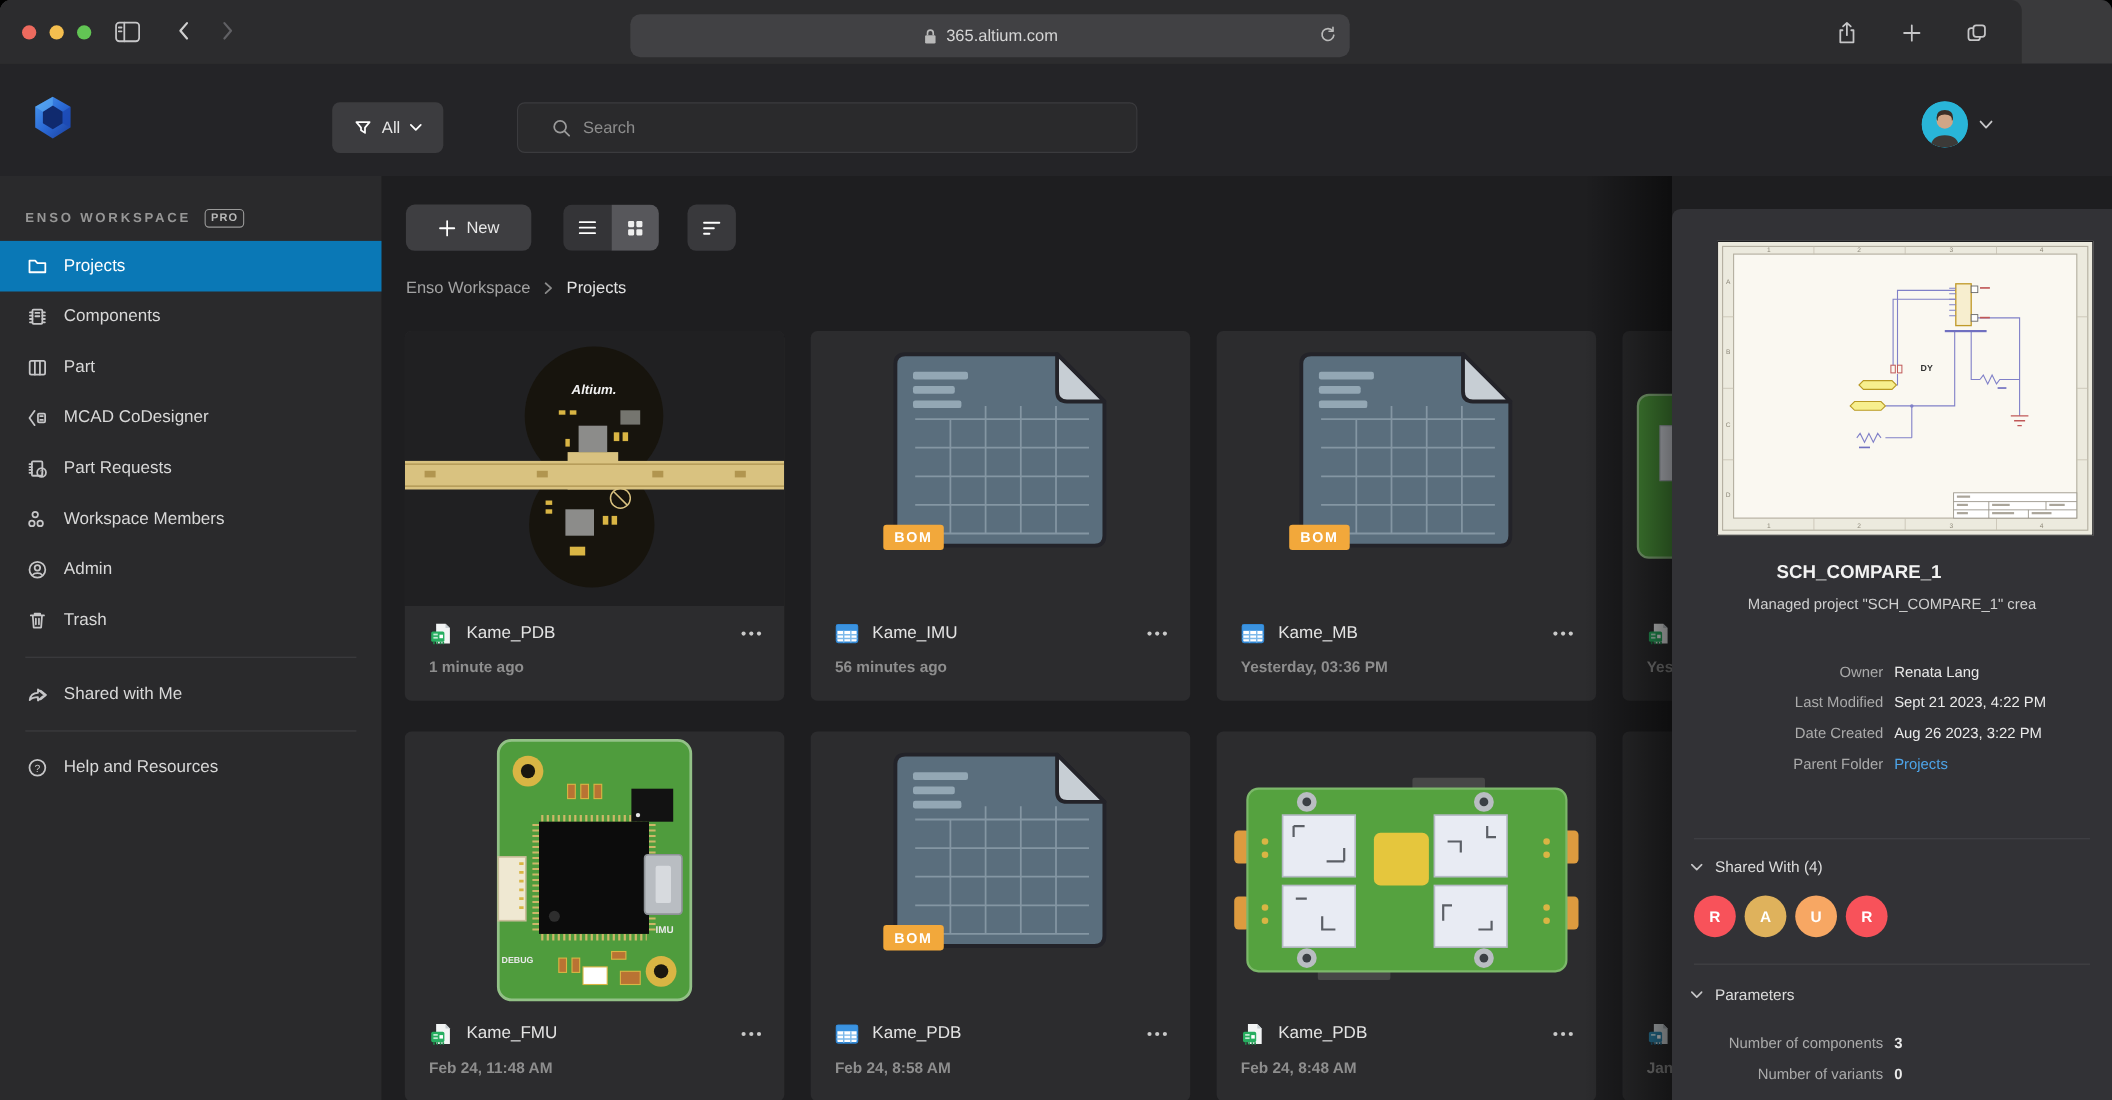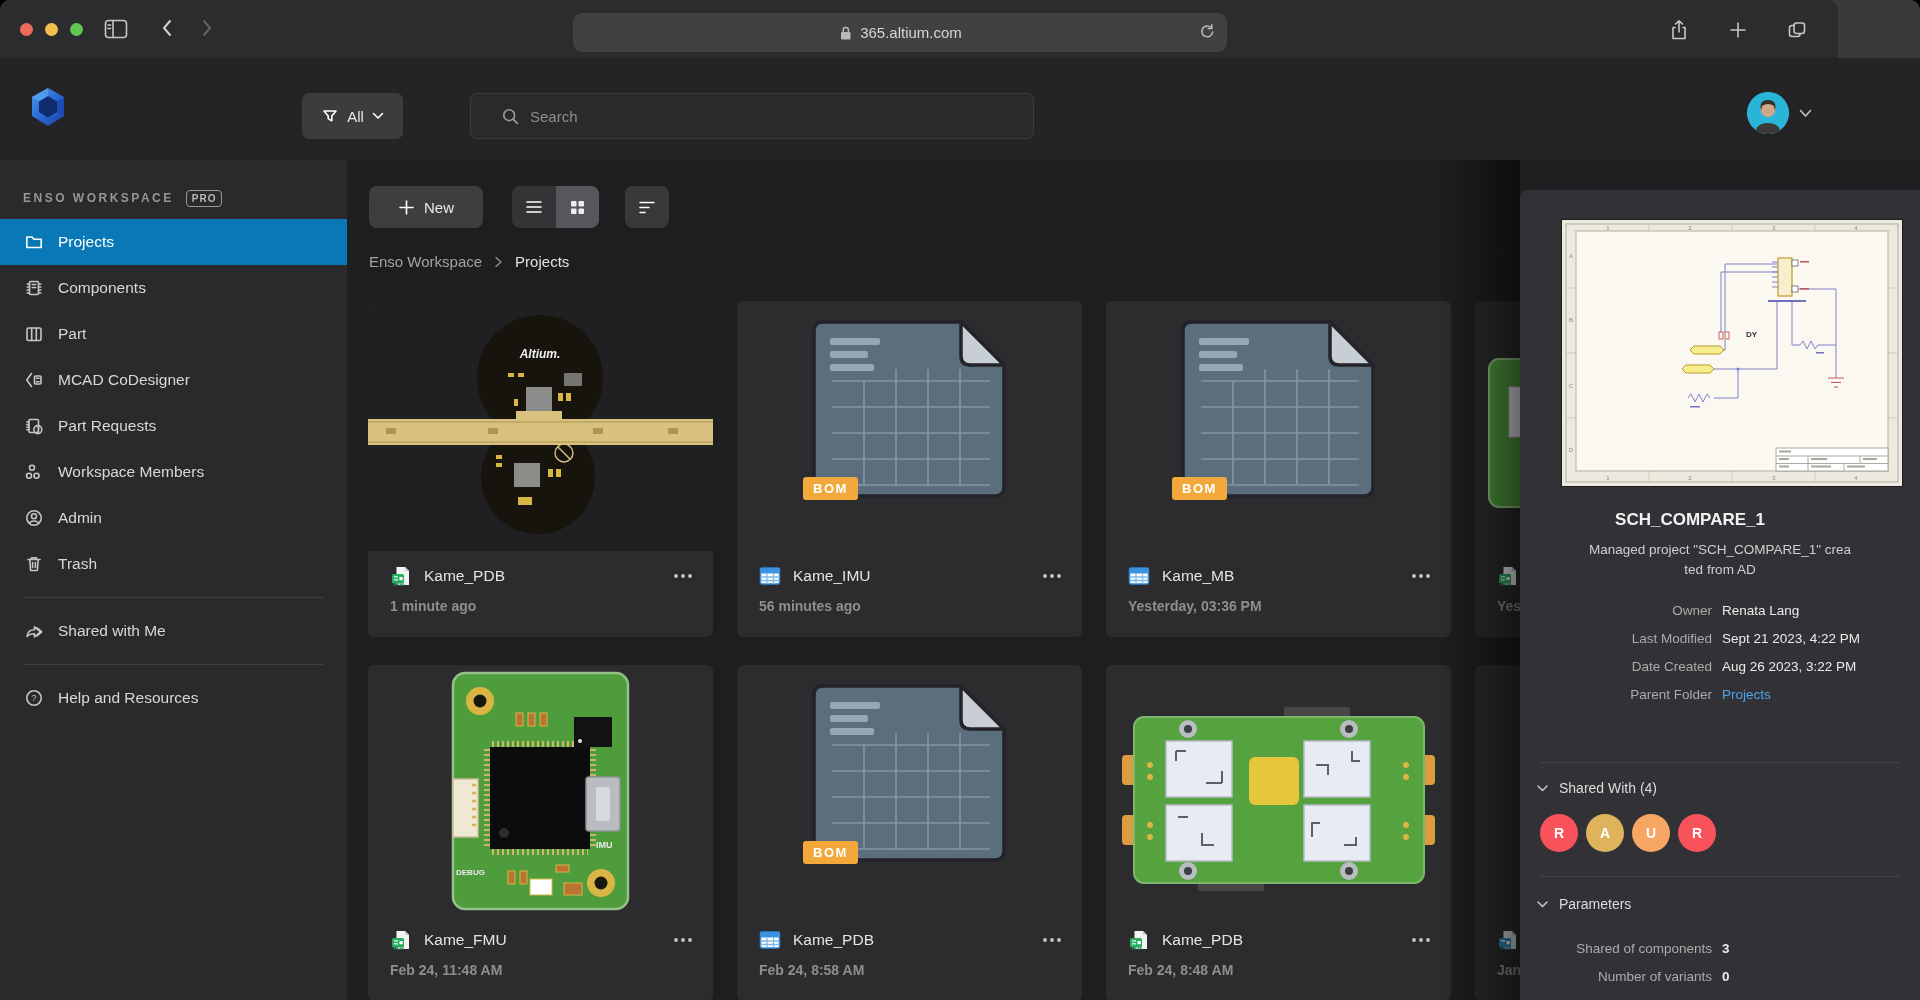--- a/index.html
+++ b/index.html
@@ -765,21 +765,20 @@
             <rect x="301" y="238" width="14" height="2"></rect>
           <rect x="217" y="245.5" width="10" height="2"></rect>
             <rect x="249" y="245.5" width="20" height="2"></rect>
             <rect x="285" y="245.5" width="18" height="2"></rect>
         </g>
       </svg>
     </div>
     <div class="p-title">SCH_COMPARE_1</div>
     <div class="p-desc">
       <div>Managed project "SCH_COMPARE_1" crea</div>
-      <div>ted from AD</div>
     </div>
     <div class="meta">
       <div class="meta-row">
         <span class="meta-label">Owner</span>
         <span class="meta-val">Renata Lang</span>
       </div>
       <div class="meta-row">
         <span class="meta-label">Last Modified</span>
         <span class="meta-val">Sept 21 2023, 4:22 PM</span>
       </div>
@@ -807,21 +806,21 @@
     </div>
     <div class="p-div div2"></div>
     <div class="sec-head sh-params">
       <svg width="11" height="7" viewBox="0 0 11 7">
           <path d="M1 1 L5.5 5.5 L10 1" stroke="#c6c6c8" stroke-width="1.5" fill="none" stroke-linecap="round" stroke-linejoin="round"></path>
         </svg>
       <span>Parameters</span>
     </div>
     <div class="params">
       <div class="param-row">
-        <span class="param-label">Shared of components</span>
+        <span class="param-label">Number of components</span>
         <span class="param-val">3</span>
       </div>
       <div class="param-row">
         <span class="param-label">Number of variants</span>
         <span class="param-val">0</span>
       </div>
     </div>
   </div>
 
 </div>

